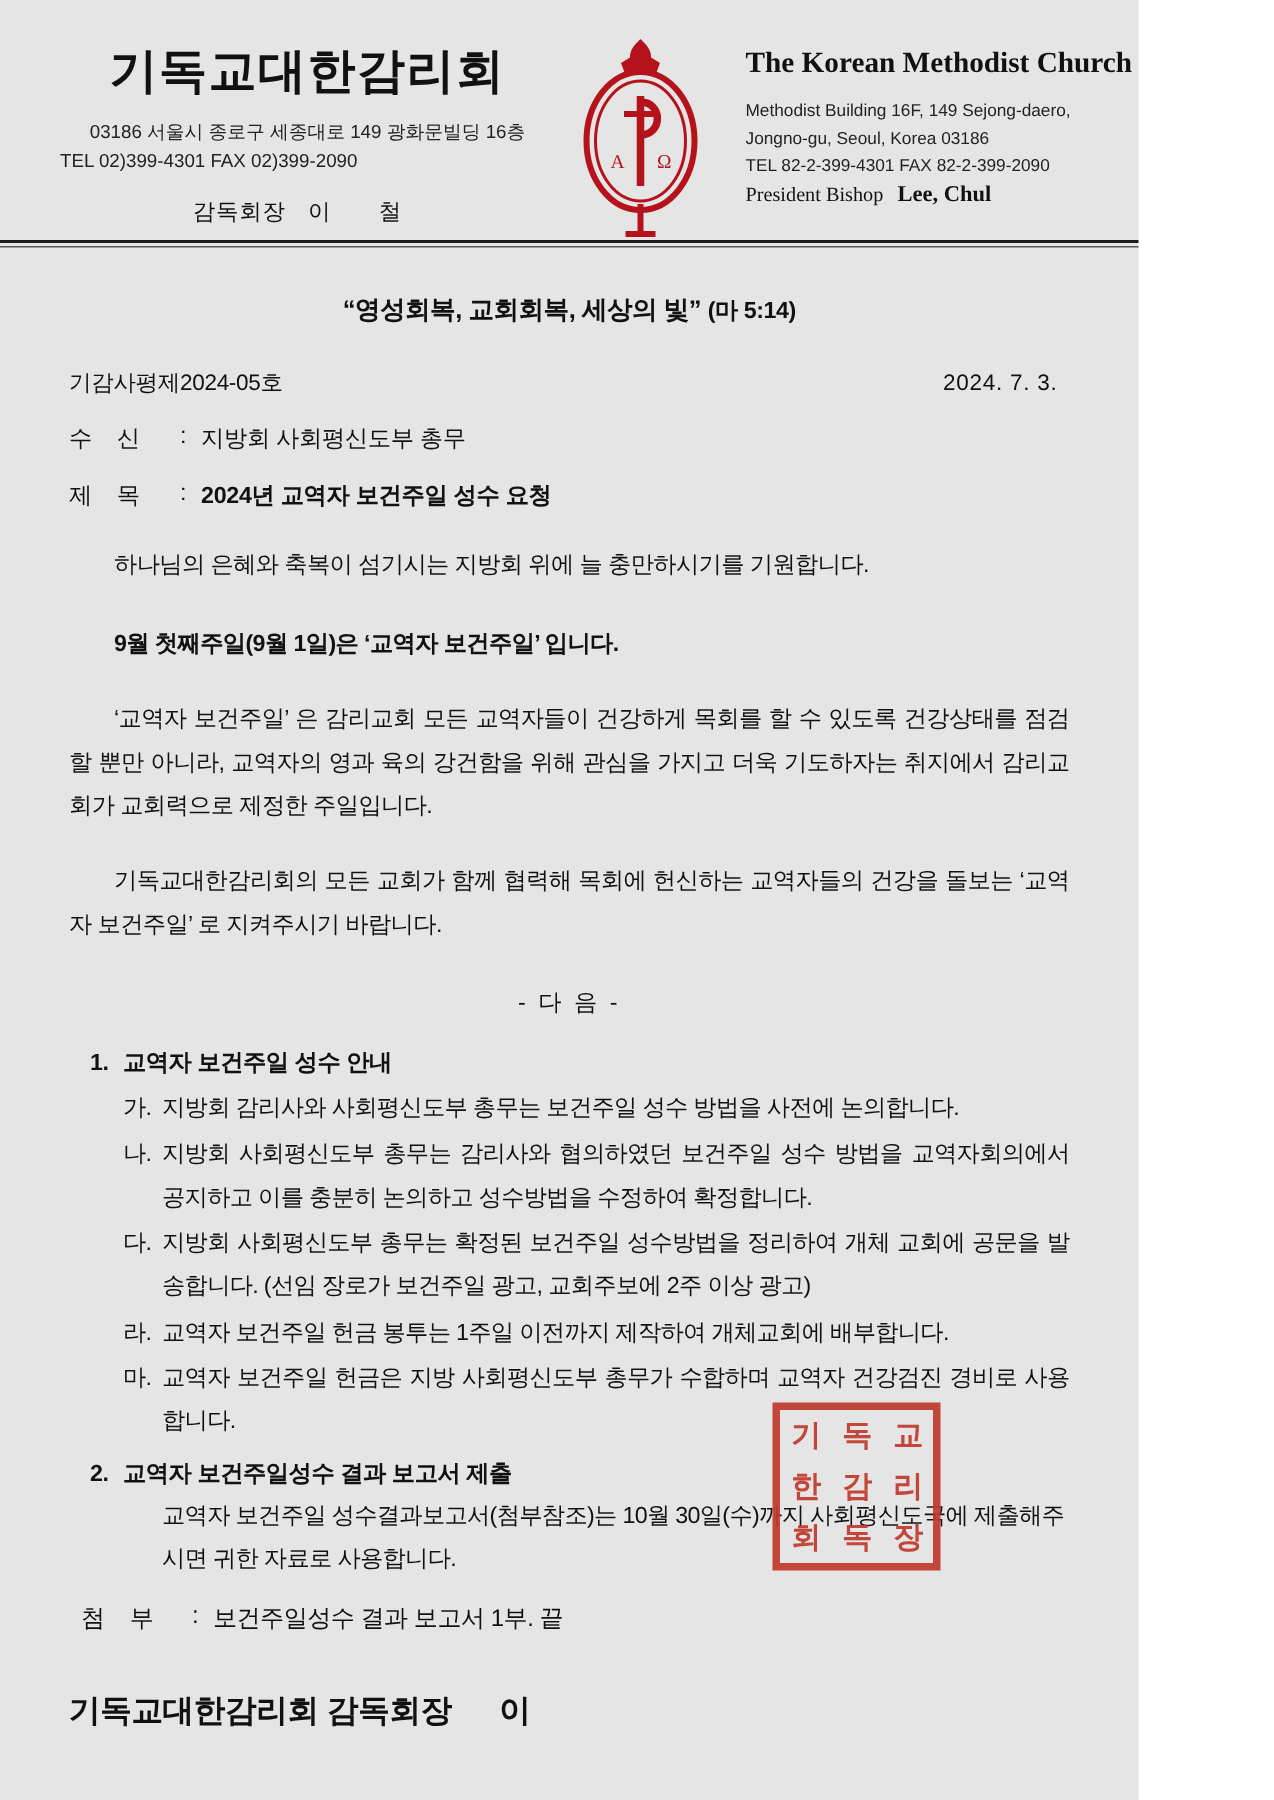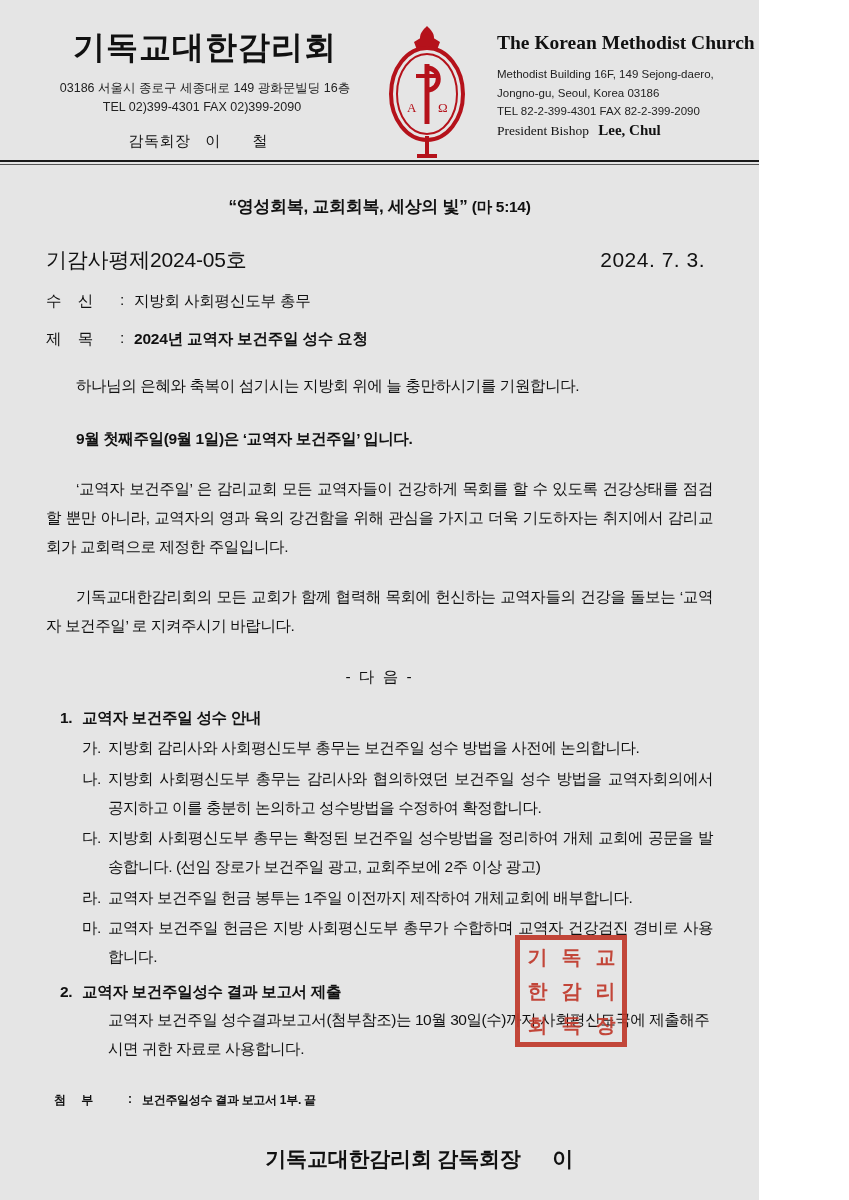--- a/index.html
+++ b/index.html
@@ -48,21 +48,21 @@
   .kmc-addr {
     margin-top: 9px;
     font-family: "Liberation Sans", sans-serif;
     font-size: 12.5px;
     color: #222;
     line-height: 1.55;
     white-space: nowrap;
   }
   .kmc-addr .line2 {
     display: block;
-    text-align: center;
+    text-align: left;
     padding-right: 6px;
   }
   .kmc-bishop {
     margin-top: 14px;
     font-family: "Liberation Sans", sans-serif;
     font-size: 15px;
     color: #111;
     letter-spacing: 0.5px;
   }
   .kmc-bishop .name {
@@ -138,21 +138,21 @@
   .slogan .ref {
     font-size: 15.5px;
   }
 
   .meta-row {
     display: flex;
     justify-content: space-between;
     align-items: baseline;
     margin-top: 28px;
     font-family: "Liberation Sans", sans-serif;
-    font-size: 21px;
+    font-size: 15px;
   }
   .doc-no { letter-spacing: -0.2px; }
   .doc-date { letter-spacing: 0.5px; padding-right: 8px;}
 
   .field {
     display: flex;
     margin-top: 17px;
     font-family: "Liberation Sans", sans-serif;
     font-size: 15.5px;
   }
@@ -230,33 +230,32 @@
   }
   .plain-sub {
     font-weight: normal;
     padding-left: 26px;
     text-indent: 0;
     letter-spacing: -0.45px;
   }
 
   .attach {
     display: flex;
-    margin-top: 28px;
-    font-family: "Liberation Sans", sans-serif;
-    font-size: 12px;
+    margin-top: 14px;
+    font-family: "Liberation Sans", sans-serif;
+    font-size: 16px;
     padding-left: 8px;
-    font-weight: bold;
   }
   .attach .label { width: 74px; letter-spacing: 6px; flex: none; }
   .attach .sep { width: 14px; flex: none; }
   .attach .value { letter-spacing: -0.3px; }
 
   .signature {
     margin-top: 36px;
-    text-align: right;
+    text-align: left;
     font-family: "Liberation Sans", sans-serif;
     font-weight: bold;
     font-size: 21px;
     letter-spacing: -0.2px;
     padding-right: 140px;
   }
   .signature .sname { margin-left: 26px; }
 
   
   .seal {

